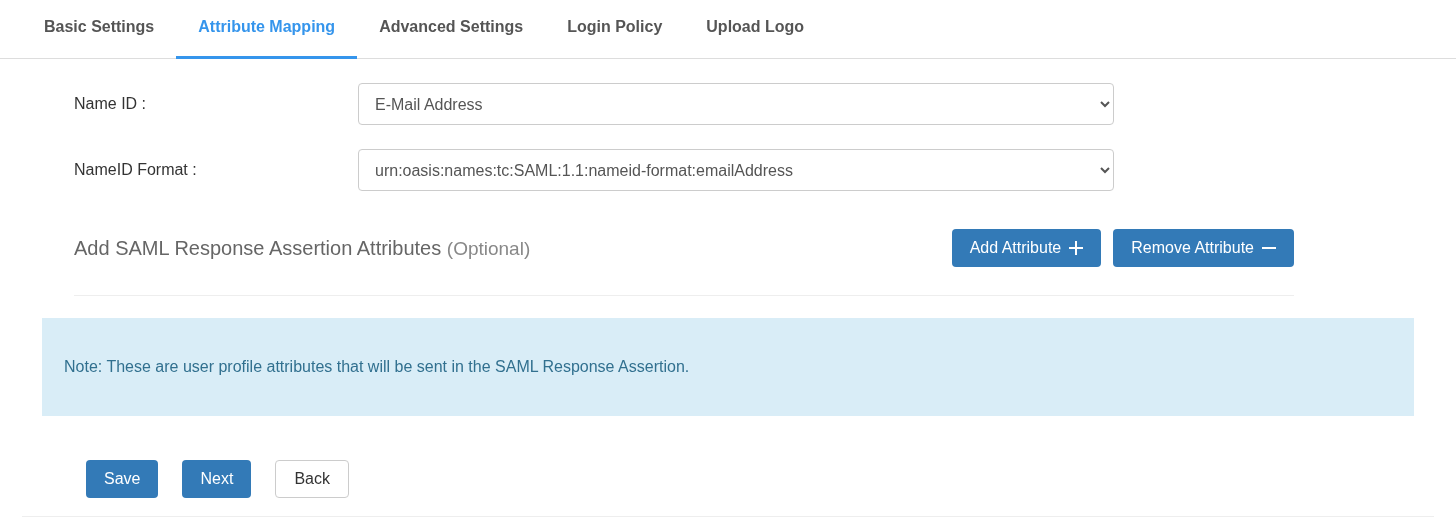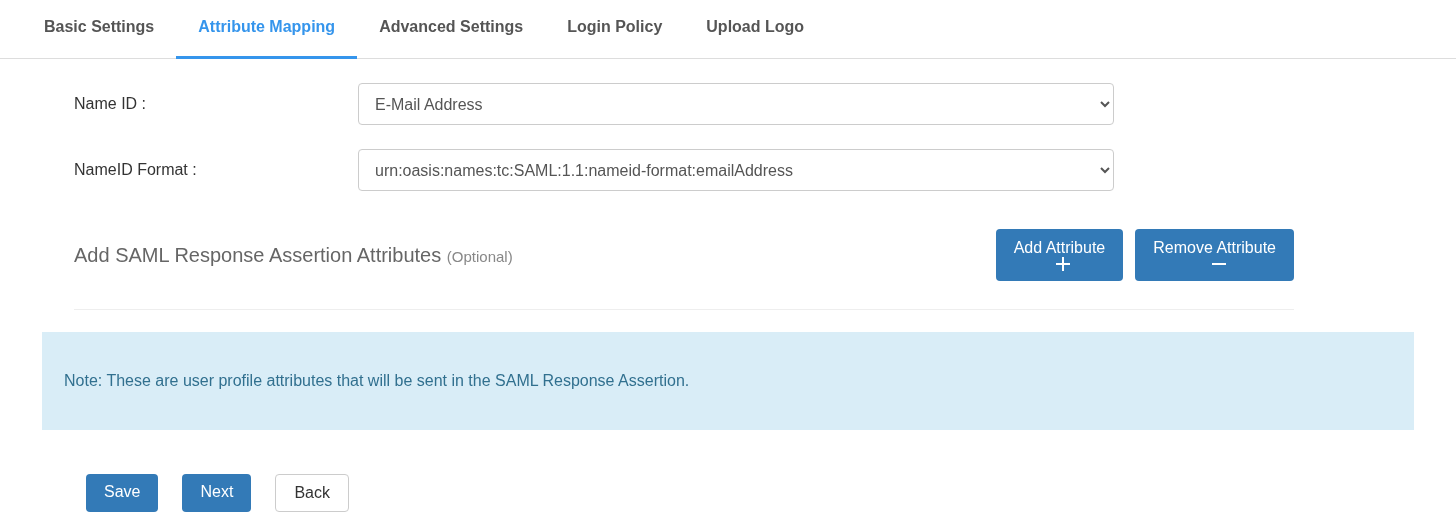--- a/index.html
+++ b/index.html
@@ -64,40 +64,39 @@
       margin-top: 38px;
       padding-left: 52px;
       padding-right: 140px;
     }
     .section-title {
       font-size: 20px;
       font-weight: 400;
       color: #666;
     }
     .section-title .optional {
-      font-size: 15px;
+      font-size: 19px;
       color: #888;
     }
     .btn-group {
       display: flex;
       gap: 12px;
     }
     .btn {
       display: inline-flex;
       align-items: center;
       padding: 10px 18px;
       font-size: 16px;
       border-radius: 4px;
       cursor: pointer;
       border: none;
     }
     .btn-primary {
       background: #337ab7;
       color: #fff;
-      flex-direction: column;
     }
     .btn-default {
       background: #fff;
       color: #333;
       border: 1px solid #ccc;
     }
     .btn .icon {
       margin-left: 8px;
       display: inline-flex;
       align-items: center;

